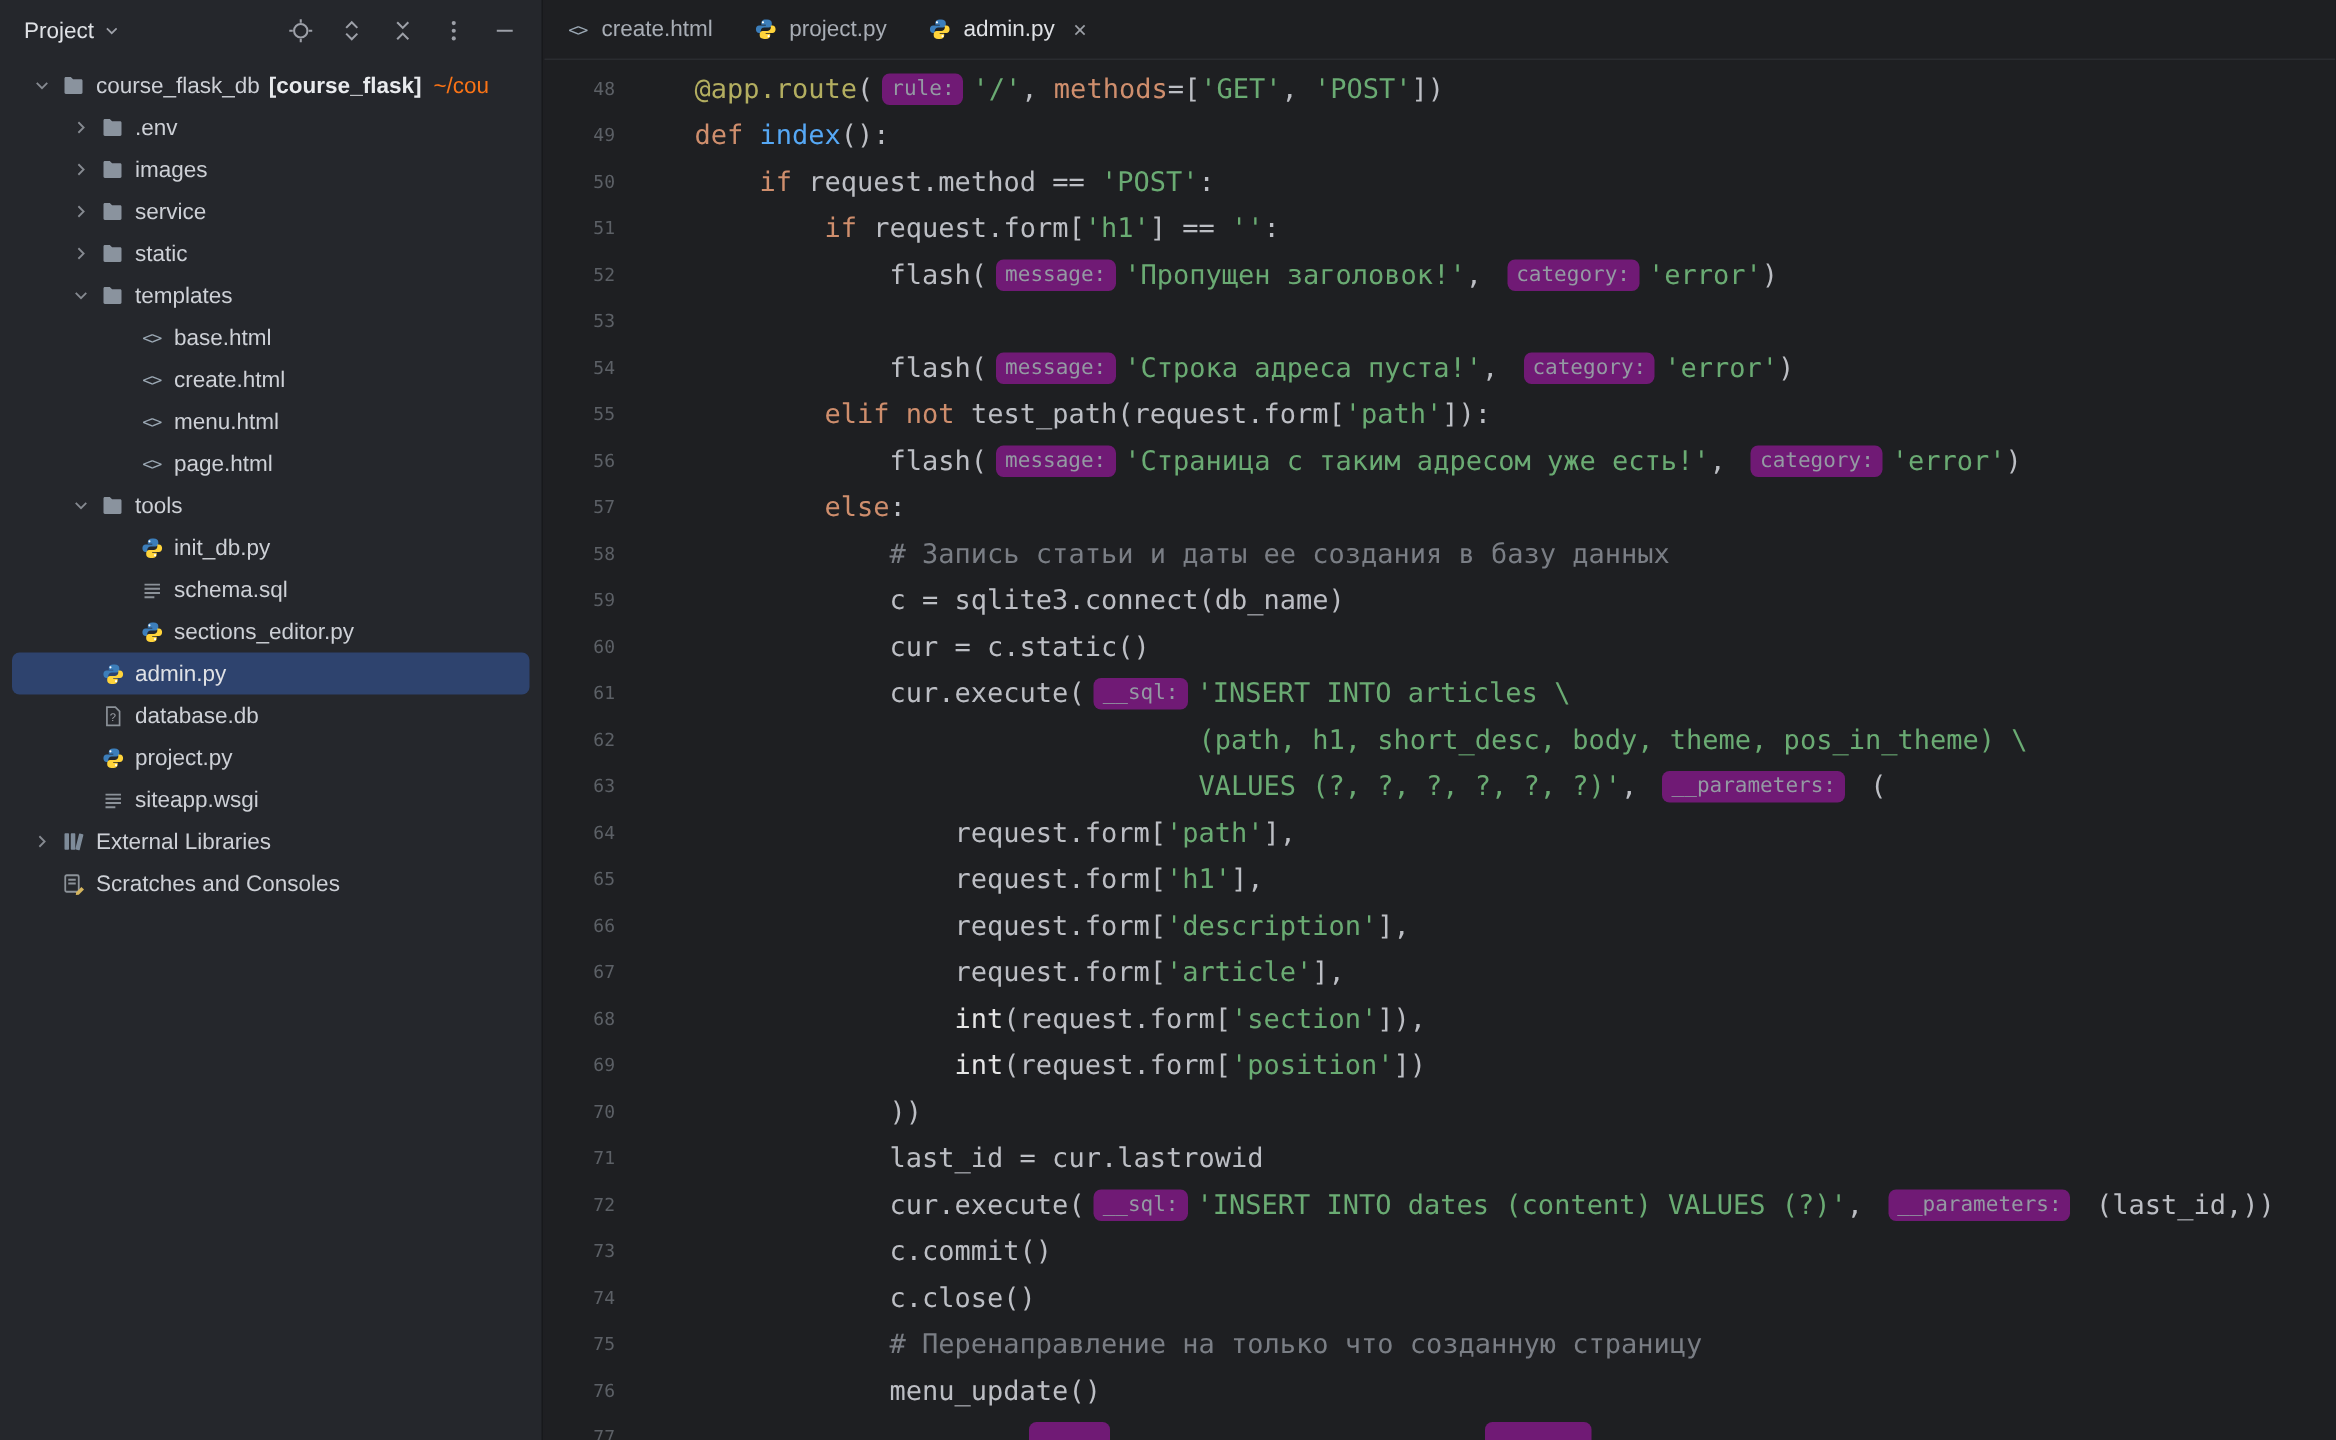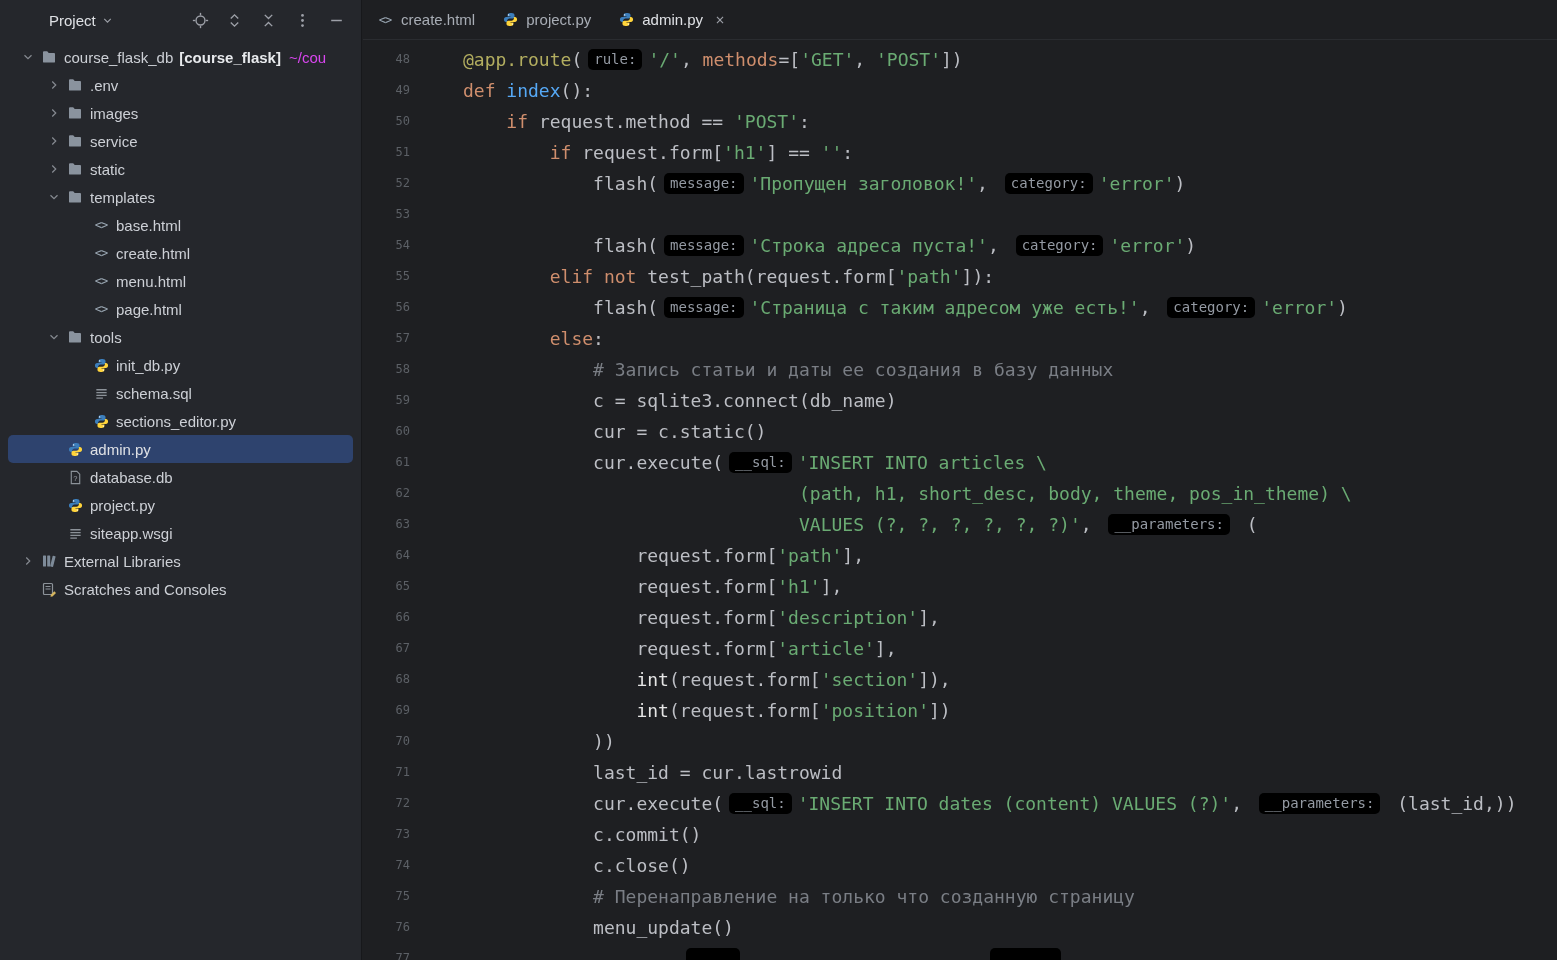--- a/index.html
+++ b/index.html
@@ -1,33 +1,33 @@
 <!DOCTYPE html>
 <html><head>
 <meta charset="utf-8">
 <style>
   html,body{margin:0;padding:0;background:#1E1F22;}
   .app{position:relative;width:1557px;height:960px;overflow:hidden;background:#1E1F22;
        font-family:"Liberation Sans",sans-serif;-webkit-font-smoothing:antialiased;}
   
   .sidebar{position:absolute;left:0;top:0;width:362px;height:960px;background:#25272C;
            border-right:1px solid #17181B;box-sizing:border-box;}
-  .sb-header{height:40px;display:flex;align-items:center;padding:0 16px 0 16px;margin-left:33px;}
+  .sb-header{height:40px;display:flex;align-items:center;padding:0 16px 0 16px;}
   .sb-title{display:flex;align-items:center;gap:5px;color:#DFE1E5;font-size:15px;cursor:pointer;}
   .sb-actions{margin-left:auto;display:flex;gap:16px;align-items:center;}
   .abtn{width:18px;height:18px;display:flex;align-items:center;justify-content:center;cursor:pointer;}
   .tree{padding-top:3px;font-size:15px;color:#CDD0D6;}
   .trow{height:28px;display:flex;align-items:center;margin:0 8px;border-radius:5px;cursor:pointer;
         white-space:nowrap;overflow:hidden;}
   .trow.selected{background:#2E436E;color:#DFE1E5;}
   .chevslot{width:24px;min-width:24px;display:flex;justify-content:center;align-items:center;}
   .ticon{width:18px;min-width:18px;height:16px;display:flex;align-items:center;justify-content:center;margin-right:6px;}
   .tlabel{}
   .tbold{font-weight:bold;color:#E8EAED;margin-left:6px;}
-  .tsuffix{color:#d946ef;margin-left:8px;}
+  .tsuffix{color:#f97316;margin-left:8px;}
   
   .main{position:absolute;left:363px;top:0;right:0;bottom:0;}
   .tabbar{height:40px;display:flex;align-items:stretch;background:#1E1F22;border-bottom:1px solid #2A2C30;box-sizing:border-box;}
   .tab{display:flex;align-items:center;gap:7px;padding:0 13px;font-size:15px;color:#A8ADB5;cursor:pointer;}
   .tab.active{color:#DFE1E5;}
   .tab .ticon{margin-right:0;}
   .tclose{display:flex;align-items:center;margin-left:3px;cursor:pointer;}
   
   .editor{position:absolute;top:40px;left:0;right:0;bottom:0;overflow:hidden;background:#1E1F22;
           font-family:"DejaVu Sans Mono",monospace;font-size:18px;}
@@ -36,21 +36,21 @@
   .ln{width:47px;min-width:47px;text-align:right;color:#5C6066;font-size:12px;cursor:pointer;}
   .lc{padding-left:53px;white-space:pre;cursor:text;}
   .sg-d{color:#BCBEC4;}
   .sg-k{color:#CF8E6D;}
   .sg-kw{color:#CF8E6D;}
   .sg-s{color:#6AAB73;}
   .sg-c{color:#7A7E85;}
   .sg-dec{color:#B3AE60;}
   .sg-fn{color:#56A8F5;}
   .sg-b{color:#e5e5e5;}
-  .chip{display:inline-block;background:#000000;color:#949AA3;border-radius:5px;padding:0 6px;margin:0 6px;
+  .chip{display:inline-block;background:#701a75;color:#949AA3;border-radius:5px;padding:0 6px;margin:0 6px;
         font-size:14px;line-height:21px;vertical-align:2px;}
   .ic{display:inline-flex;align-items:center;justify-content:center;}
   .ic-html{font-family:"DejaVu Sans Mono",monospace;font-size:12px;color:#9BA8B4;letter-spacing:-1px;}
 </style>
 </head>
 <body>
 
 <div class="app">
 
   <div class="sidebar">

